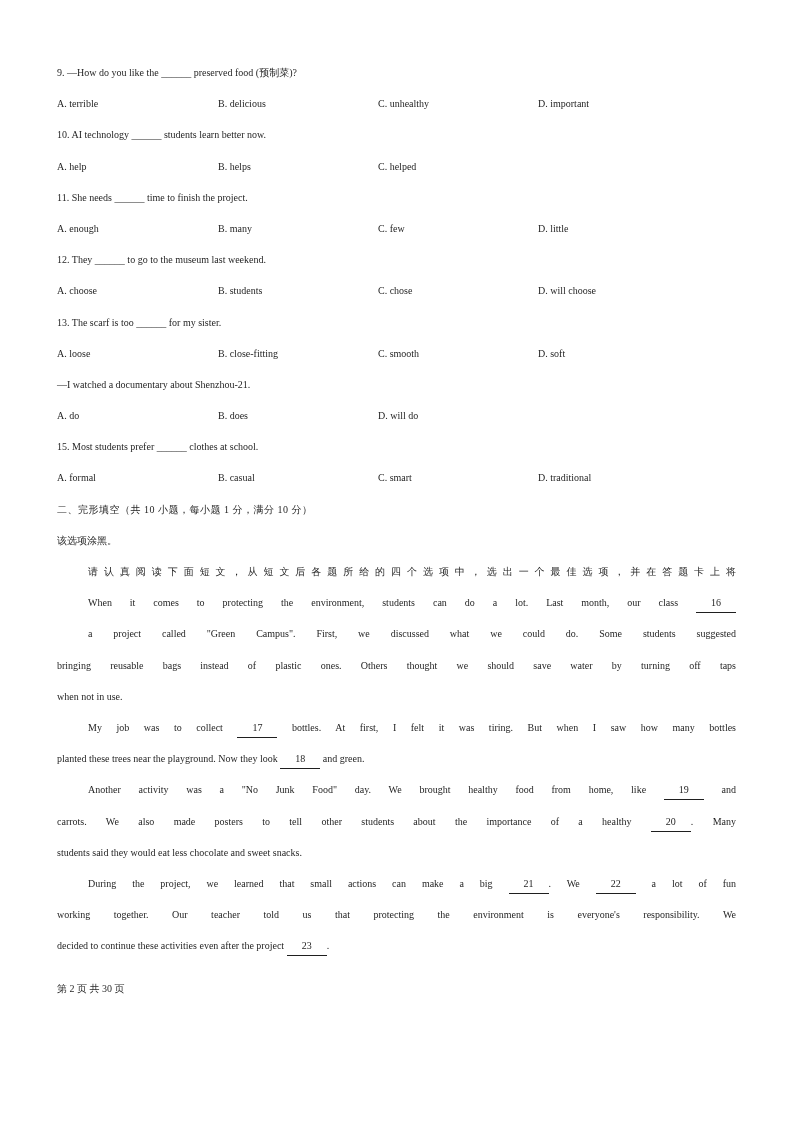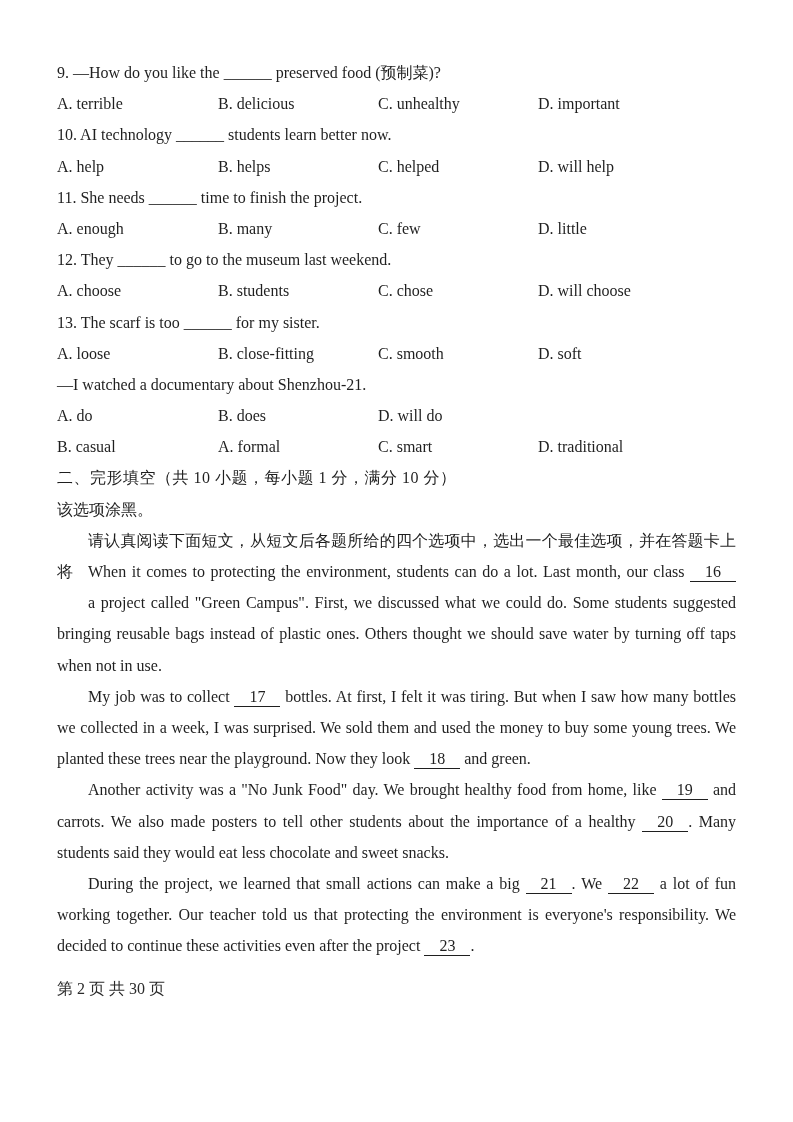--- a/index.html
+++ b/index.html
@@ -8,21 +8,21 @@
     background: #ffffff;
   }
   .page {
     position: relative;
     width: 793px;
     height: 1122px;
     margin: 0 auto;
     background: #ffffff;
     color: #1f1f1f;
     font-family: "Liberation Serif", "DejaVu Serif", serif;
-    font-size: 16px;
+    font-size: 10px;
     box-sizing: border-box;
     padding: 57px 57px 0 57px;
     overflow: hidden;
   }
   .line {
     height: 31.2px;
     line-height: 31.2px;
     white-space: normal;
   }
   .line.ind { text-indent: 31px; }
@@ -63,21 +63,20 @@
         <span class="opt">A. terrible</span>
         <span class="opt">B. delicious</span>
         <span class="opt">C. unhealthy</span>
         <span class="opt">D. important</span>
       </div>
       <div class="line">10. AI technology ______ students learn better now.</div>
       <div class="opt-row">
         <span class="opt">A. help</span>
         <span class="opt">B. helps</span>
         <span class="opt">C. helped</span>
-        <span class="opt">D. will help</span>
       </div>
       <div class="line">11. She needs ______ time to finish the project.</div>
       <div class="opt-row">
         <span class="opt">A. enough</span>
         <span class="opt">B. many</span>
         <span class="opt">C. few</span>
         <span class="opt">D. little</span>
       </div>
       <div class="line">12. They ______ to go to the museum last weekend.</div>
       <div class="opt-row">
@@ -92,39 +91,39 @@
         <span class="opt">B. close-fitting</span>
         <span class="opt">C. smooth</span>
         <span class="opt">D. soft</span>
       </div>
       <div class="line">—I watched a documentary about Shenzhou-21.</div>
       <div class="opt-row">
         <span class="opt">A. do</span>
         <span class="opt">B. does</span>
         <span class="opt">D. will do</span>
       </div>
+      <div class="line">15. Most students prefer ______ clothes at school.</div>
       <div class="opt-row">
+        <span class="opt">A. formal</span>
         <span class="opt">B. casual</span>
-        <span class="opt">A. formal</span>
         <span class="opt">C. smart</span>
         <span class="opt">D. traditional</span>
       </div>
     </div>
   <div class="line sec-title">二、完形填空（共 10 小题，每小题 1 分，满分 10 分）</div>
   <div id="instructions">
       <div class="line">该选项涂黑。</div>
       <div class="line ind just">请认真阅读下面短文，从短文后各题所给的四个选项中，选出一个最佳选项，并在答题卡上将</div>
     </div>
   <div id="passage">
       <div class="line ind just">When it comes to protecting the environment, students can do a lot. Last month, our class <span class="blank">16</span></div>
       <div class="line ind just">a project called "Green Campus". First, we discussed what we could do. Some students suggested</div>
       <div class="line just">bringing reusable bags instead of plastic ones. Others thought we should save water by turning off taps</div>
       <div class="line">when not in use.</div>
       <div class="line ind just">My job was to collect <span class="blank">17</span> bottles. At first, I felt it was tiring. But when I saw how many bottles</div>
-      <div class="line just">we collected in a week, I was surprised. We sold them and used the money to buy some young trees. We</div>
       <div class="line">planted these trees near the playground. Now they look <span class="blank">18</span> and green.</div>
       <div class="line ind just">Another activity was a "No Junk Food" day. We brought healthy food from home, like <span class="blank">19</span> and</div>
       <div class="line just">carrots. We also made posters to tell other students about the importance of a healthy <span class="blank">20</span>. Many</div>
       <div class="line">students said they would eat less chocolate and sweet snacks.</div>
       <div class="line ind just">During the project, we learned that small actions can make a big <span class="blank">21</span>. We <span class="blank">22</span> a lot of fun</div>
       <div class="line just">working together. Our teacher told us that protecting the environment is everyone's responsibility. We</div>
       <div class="line">decided to continue these activities even after the project <span class="blank">23</span>.</div>
     </div>
   <div class="footer">第 2 页 共 30 页</div>
 </div>

